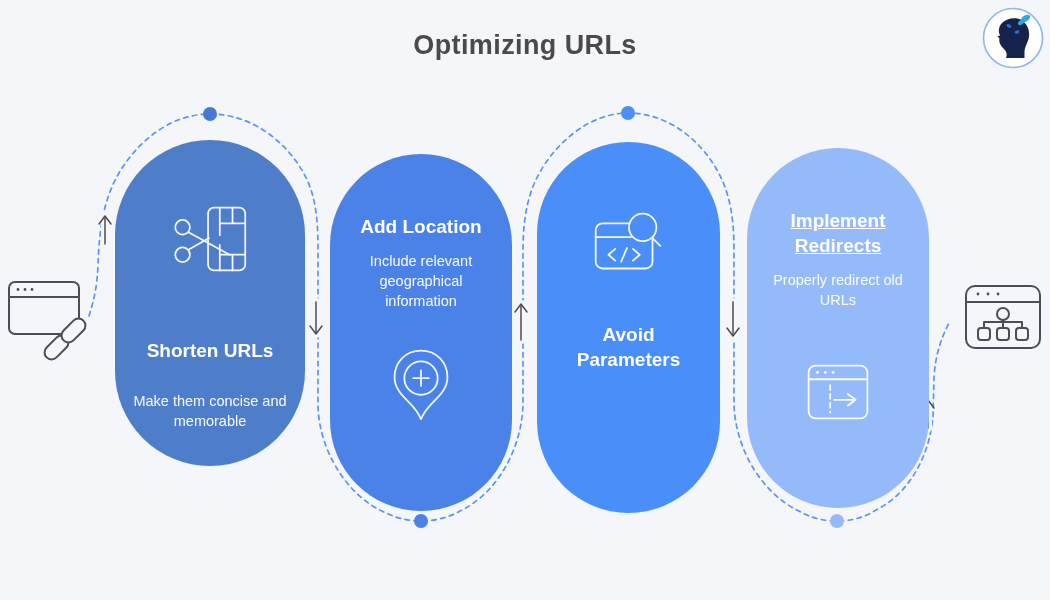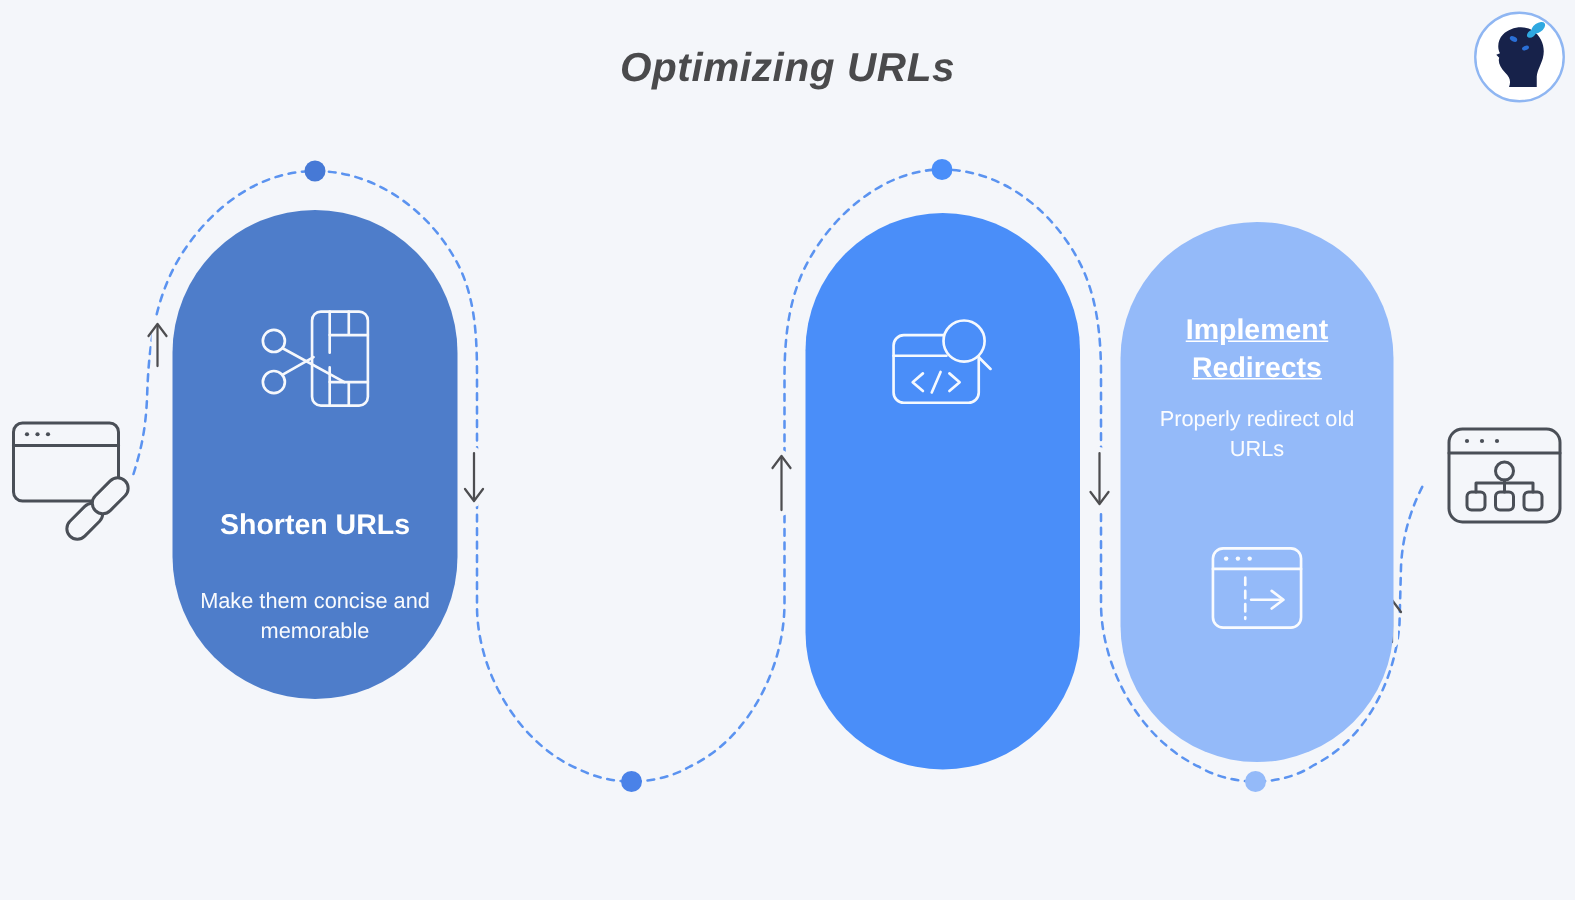--- a/index.html
+++ b/index.html
@@ -1,19 +1,19 @@
 <!DOCTYPE html>
 <html><head>
 <meta charset="utf-8">
 <style>
   html,body{margin:0;padding:0;}
   body{font-family:"Liberation Sans","DejaVu Sans",sans-serif;}
   #stage{position:relative;width:1050px;height:600px;overflow:hidden;background:#f4f6fa;}
   #page-title{position:absolute;top:30px;left:0;width:100%;margin:0;text-align:center;
-    font-size:27px;font-weight:700;color:#4a4a4c;letter-spacing:.4px;font-style:italic;}
+    font-size:27px;font-weight:700;color:#4a4a4c;letter-spacing:.4px;}
   #connector-layer{position:absolute;top:0;left:0;pointer-events:none;}
   .card{position:absolute;border-radius:999px;color:#ffffff;display:flex;flex-direction:column;
     align-items:center;text-align:center;box-sizing:border-box;}
   .card-title{font-size:19px;font-weight:700;line-height:1.32;max-width:152px;}
   .card-title.narrow{max-width:140px;}
   .card-desc{font-size:14.5px;line-height:1.38;margin-top:12px;opacity:.97;}
   .card-icon{flex:0 0 auto;}
   #card-1{left:115px;top:140px;width:190px;height:326px;}
   #card-1 .card-icon{margin-top:54px;}
   #card-1 .card-title{margin-top:34px;}
@@ -111,31 +111,41 @@
       <path d="M58 62 L84 62 M71 62 L71 78"></path>
       <circle cx="20" cy="34" r="7.5"></circle>
       <circle cx="20" cy="62" r="7.5"></circle>
       <path d="M26 39 L68 62"></path>
       <path d="M26 57 L47 45"></path>
     </svg>
     <div class="card-title">Shorten URLs</div>
     <div class="card-desc">Make them concise and memorable</div>
   </div>
 
+  <div class="card" id="card-2" style="background-color: rgb(74, 130, 232);">
+    <div class="card-title">Add Location</div>
+    <div class="card-desc">Include relevant geographical information</div>
+    <svg class="card-icon" width="94" height="94" viewBox="0 0 96 96" fill="none" stroke="#ffffff" stroke-width="1.8" stroke-linecap="round" stroke-linejoin="round" opacity="0.95">
+      <path d="M48 14 C32 14 21 26 21 41 C21 52 28 59 36 67 C42 73 46 79 48 84 C50 79 54 73 60 67 C68 59 75 52 75 41 C75 26 64 14 48 14 Z"></path>
+      <circle cx="48" cy="42" r="17"></circle>
+      <path d="M48 34 L48 50 M40 42 L56 42"></path>
+    </svg>
+  </div>
 
   <div class="card" id="card-3" style="background-color: rgb(74, 142, 249);">
     <svg class="card-icon" width="94" height="94" viewBox="0 0 96 96" fill="none" stroke="#ffffff" stroke-width="1.8" stroke-linecap="round" stroke-linejoin="round" opacity="0.95">
       <rect x="14" y="26" width="58" height="46" rx="7"></rect>
       <path d="M14 40 L50 40"></path>
       <circle cx="62" cy="30" r="14" fill="#4a8ef9"></circle>
       <path d="M72 41 L80 49"></path>
       <path d="M34 52 L27 58 L34 64"></path>
       <path d="M46 51 L40 65"></path>
       <path d="M52 52 L59 58 L52 64"></path>
     </svg>
+    <div class="card-title narrow">Avoid Parameters</div>
   </div>
 
   <div class="card" id="card-4" style="background-color: rgb(148, 186, 249);">
     <div class="card-title">Implement Redirects</div>
     <div class="card-desc">Properly redirect old URLs</div>
     <svg class="card-icon" width="94" height="94" viewBox="0 0 96 96" fill="none" stroke="#ffffff" stroke-width="1.8" stroke-linecap="round" stroke-linejoin="round" opacity="0.95">
       <rect x="18" y="22" width="60" height="54" rx="7"></rect>
       <path d="M18 36 L78 36"></path>
       <circle cx="27" cy="29" r="1.5" fill="#ffffff" stroke="none"></circle>
       <circle cx="35" cy="29" r="1.5" fill="#ffffff" stroke="none"></circle>

